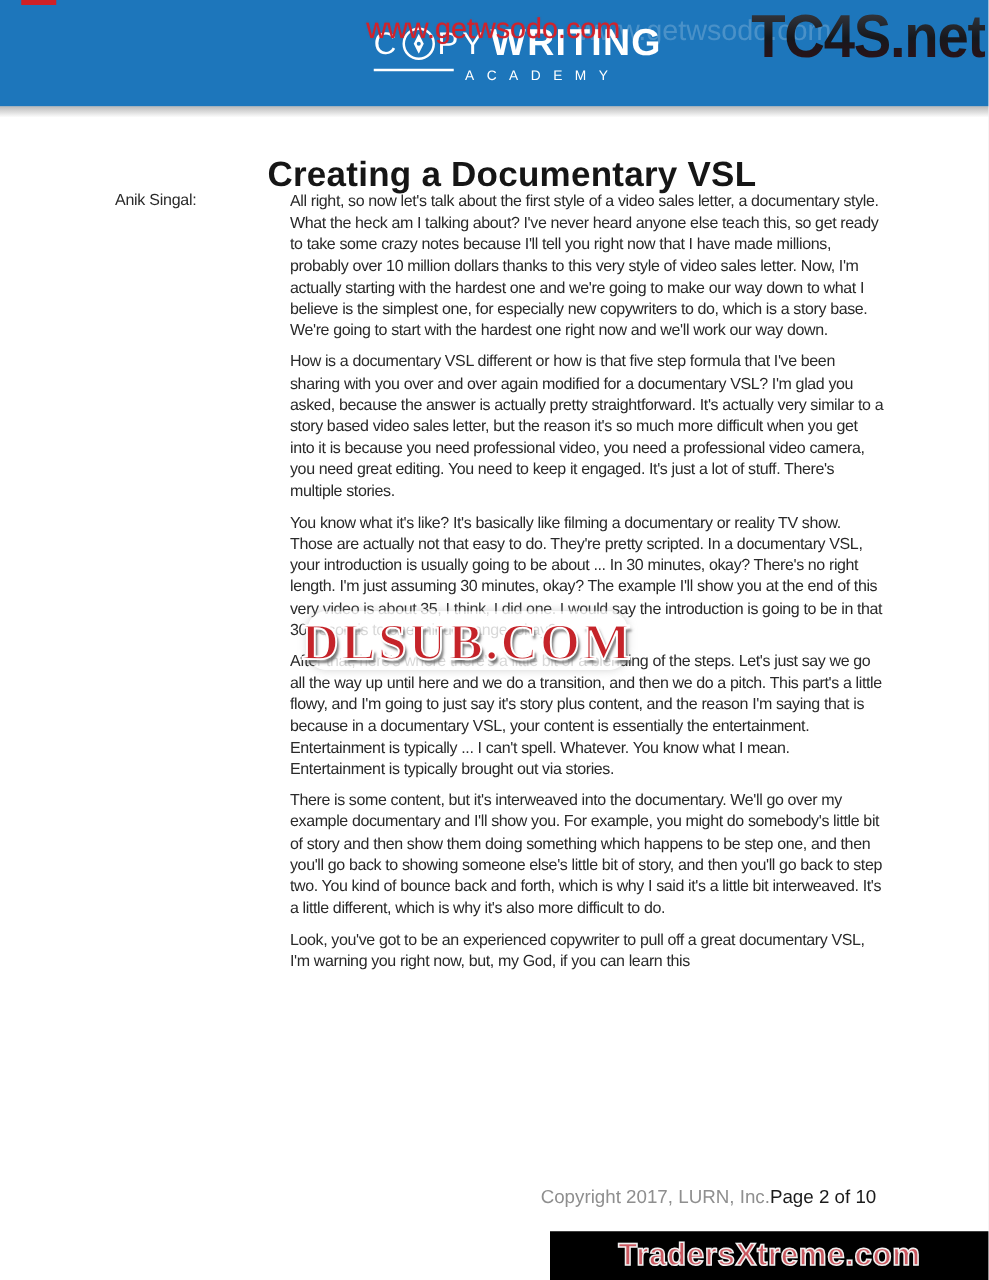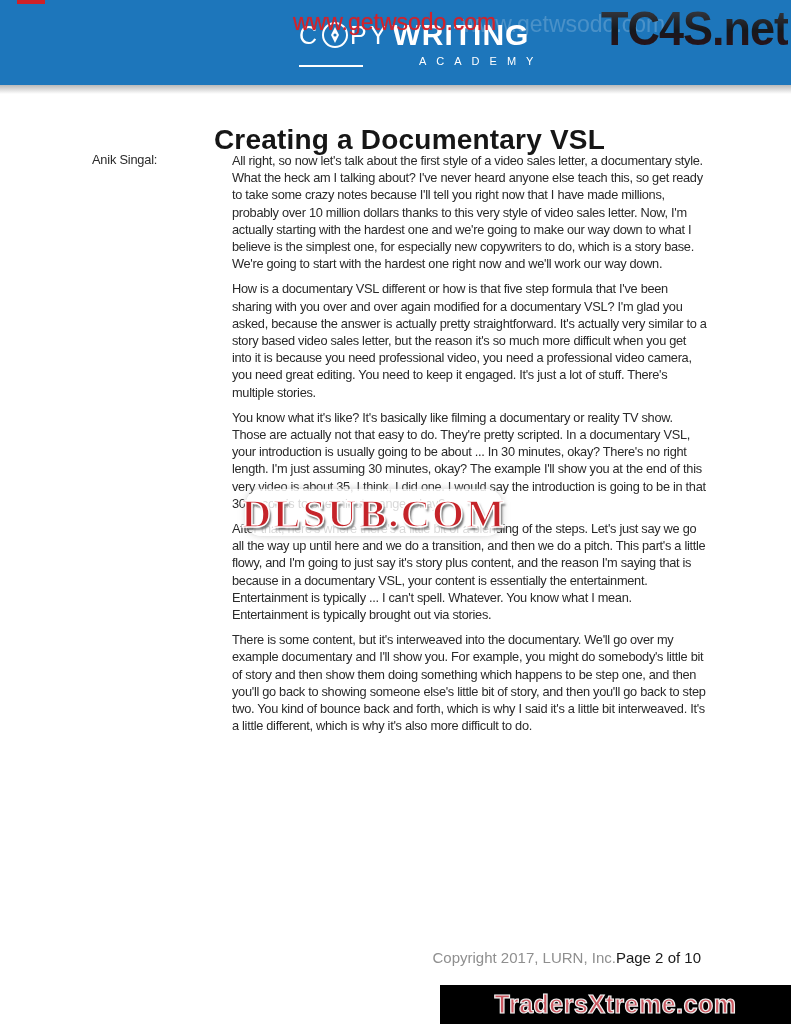--- a/index.html
+++ b/index.html
@@ -12,21 +12,21 @@
         background:linear-gradient(180deg,rgba(70,70,70,.38),rgba(255,255,255,0));}
   .corner-mark{position:absolute;left:17px;top:0;width:28px;height:4px;background:#cf2127;}
 
   .logo{position:absolute;left:299px;top:20px;color:#fff;}
   .logo-row1{display:flex;align-items:center;height:30px;}
   .logo-thin{font-size:25px;font-weight:400;letter-spacing:3px;}
   .o-pen{width:22px;height:22px;border:2px solid #fff;border-radius:50%;
          display:flex;align-items:center;justify-content:center;margin:0 2px;flex:0 0 auto;}
   .o-pen svg{display:block;}
   .logo-bold{font-size:30px;font-weight:700;letter-spacing:1px;margin-left:3px;}
-  .logo-row2{display:flex;align-items:flex-end;margin-top:5px;gap:47px;}
+  .logo-row2{display:flex;align-items:flex-start;margin-top:5px;}
   .academy-line{width:64px;height:2px;background:#fff;margin-right:9px;}
   .academy{font-size:11px;letter-spacing:10px;font-weight:400;}
 
   .red-wm{position:absolute;left:293px;top:9px;font-size:23px;font-weight:400;
           color:#d2222a;white-space:nowrap;text-shadow:0 0 1px rgba(210,34,42,.6);}
   .ghost-wm{position:absolute;left:462px;top:11px;font-size:23px;color:rgba(255,255,255,.20);
           white-space:nowrap;}
   .tc4s{position:absolute;right:3px;top:1px;font-size:45px;font-weight:700;letter-spacing:-1px;
         transform:scaleY(1.08);transform-origin:top right;white-space:nowrap;
         background:linear-gradient(180deg,#40444c 0%,#16181d 52%,#341017 100%);
@@ -96,20 +96,21 @@
   <h1 class="doc-title">Creating a Documentary VSL</h1>
 
   <div class="transcript">
     <div class="speaker">Anik Singal:</div>
     <div class="paras">
       <p>All right, so now let's talk about the first style of a video sales letter, a documentary style. What the heck am I talking about? I've never heard anyone else teach this, so get ready to take some crazy notes because I'll tell you right now that I have made millions, probably over 10 million dollars thanks to this very style of video sales letter. Now, I'm actually starting with the hardest one and we're going to make our way down to what I believe is the simplest one, for especially new copywriters to do, which is a story base. We're going to start with the hardest one right now and we'll work our way down.</p>
       <p>How is a documentary VSL different or how is that five step formula that I've been sharing with you over and over again modified for a documentary VSL? I'm glad you asked, because the answer is actually pretty straightforward. It's actually very similar to a story based video sales letter, but the reason it's so much more difficult when you get into it is because you need professional video, you need a professional video camera, you need great editing. You need to keep it engaged. It's just a lot of stuff. There's multiple stories.</p>
       <p>You know what it's like? It's basically like filming a documentary or reality TV show. Those are actually not that easy to do. They're pretty scripted. In a documentary VSL, your introduction is usually going to be about ... In 30 minutes, okay? There's no right length. I'm just assuming 30 minutes, okay? The example I'll show you at the end of this very video is about 35, I think, I did one. I would say the introduction is going to be in that 30 seconds to one minute range, okay?</p>
       <p>After that, here's where there's a little bit of a blending of the steps. Let's just say we go all the way up until here and we do a transition, and then we do a pitch. This part's a little flowy, and I'm going to just say it's story plus content, and the reason I'm saying that is because in a documentary VSL, your content is essentially the entertainment. Entertainment is typically ... I can't spell. Whatever. You know what I mean. Entertainment is typically brought out via stories.</p>
       <p>There is some content, but it's interweaved into the documentary. We'll go over my example documentary and I'll show you. For example, you might do somebody's little bit of story and then show them doing something which happens to be step one, and then you'll go back to showing someone else's little bit of story, and then you'll go back to step two. You kind of bounce back and forth, which is why I said it's a little bit interweaved. It's a little different, which is why it's also more difficult to do.</p>
+      <p>Look, you've got to be an experienced copywriter to pull off a great documentary VSL, I'm warning you right now, but, my God, if you can learn this</p>
     </div>
   </div>
 
   <div class="dlsub">
     <span>DLSUB.COM</span>
   </div>
 
   <footer class="footer">
     <span class="copyright">Copyright 2017, LURN, Inc.</span>
     <span class="pagenum">Page 2 of 10</span>

